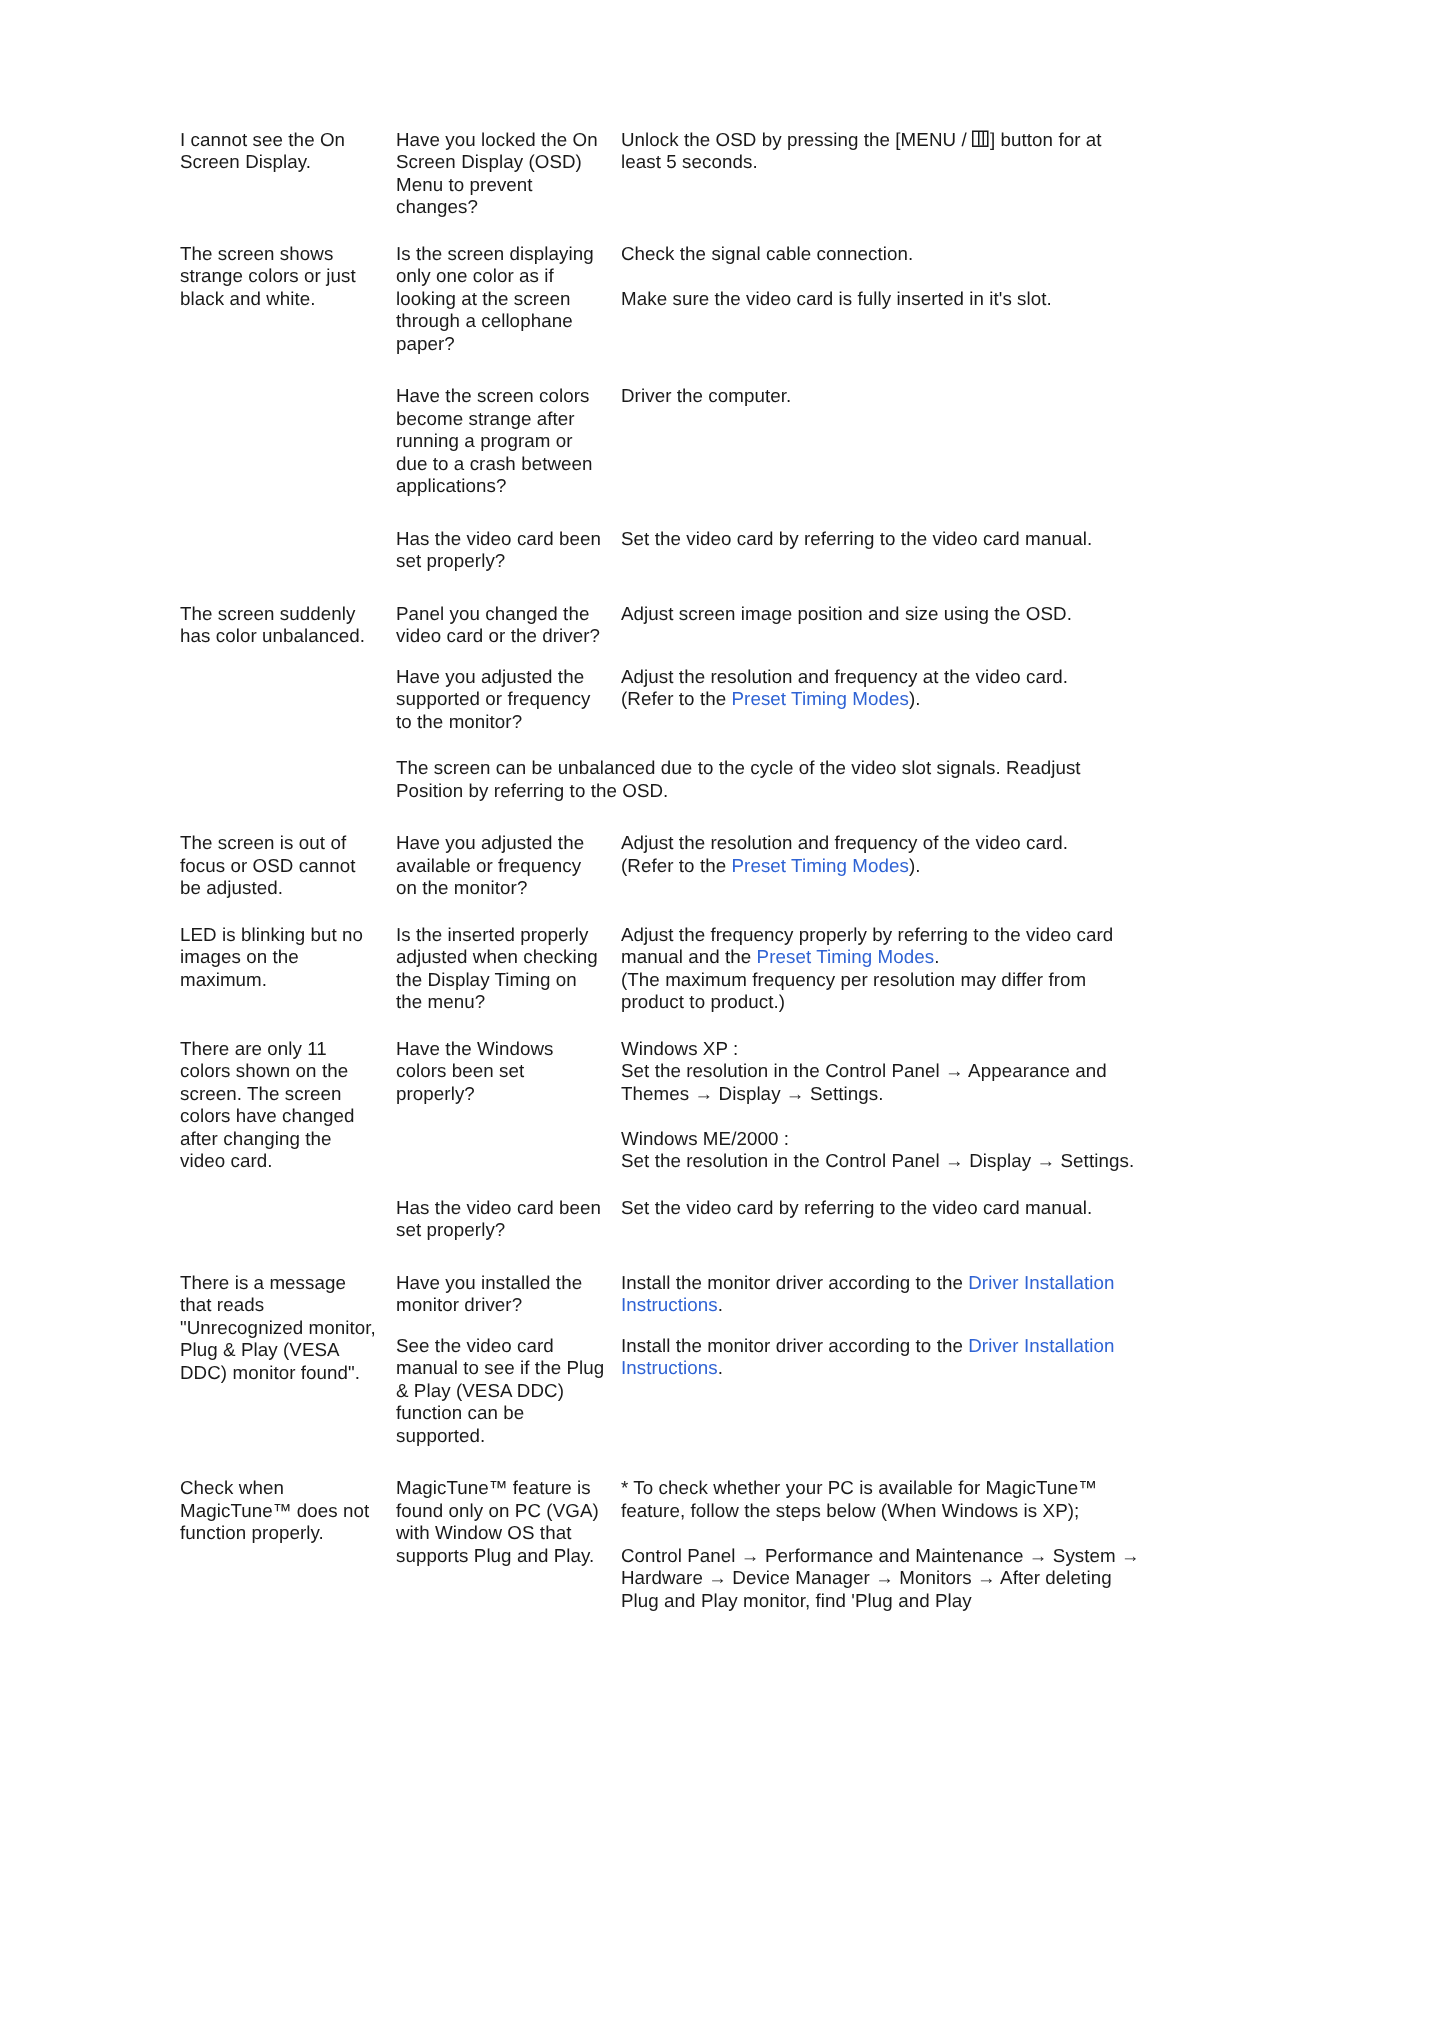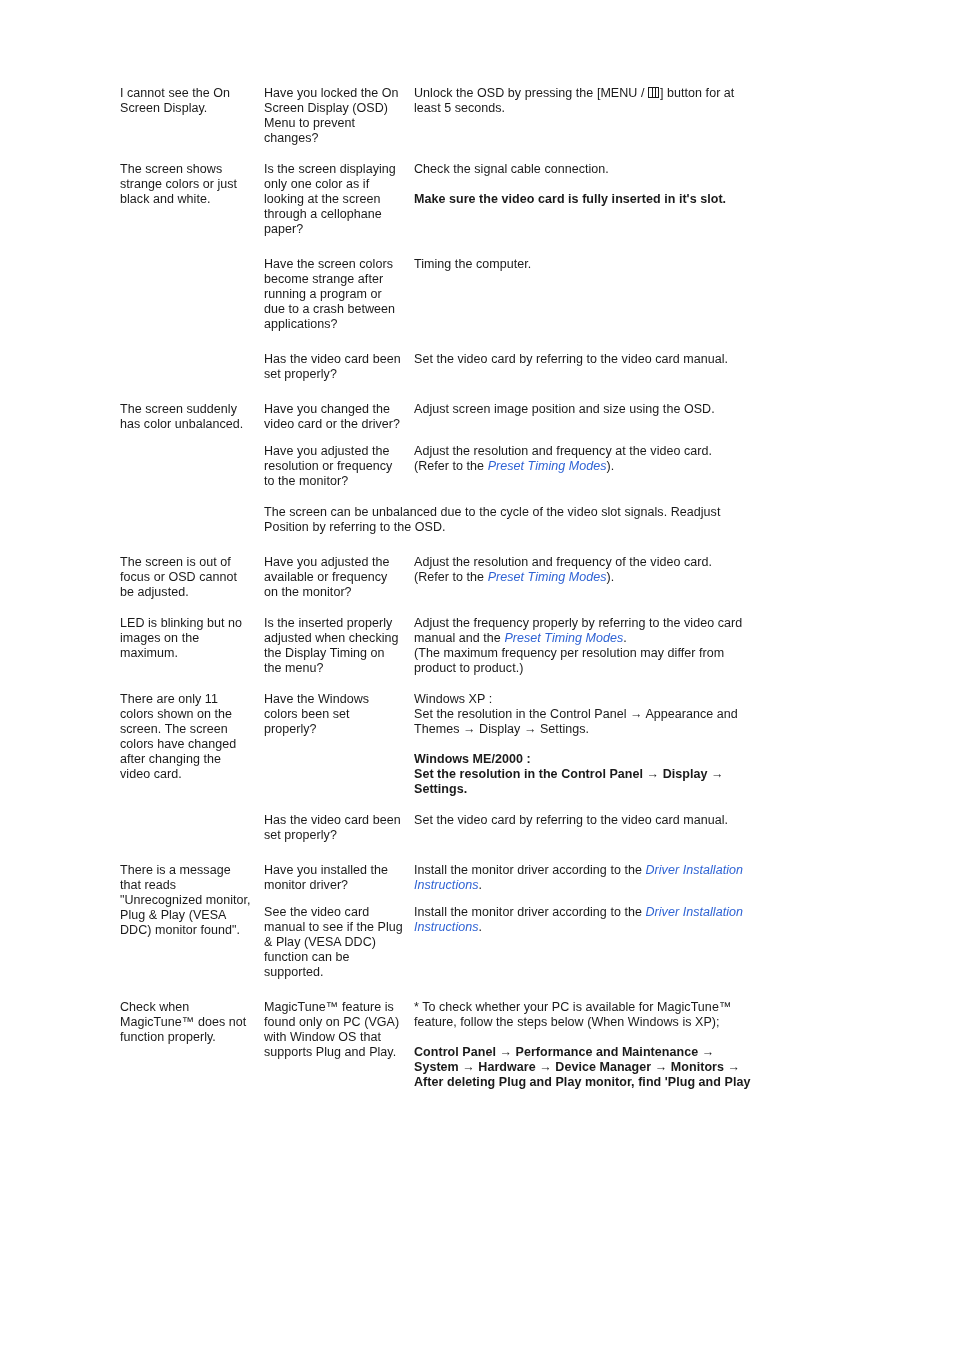--- a/index.html
+++ b/index.html
@@ -41,31 +41,29 @@
     font-size: 12.5px;
     line-height: 15px;
     color: #1a1a1a;
     letter-spacing: 0.05px;
   }
   .cell p {
     margin: 0;
   }
   .cell p + p {
     margin-top: 15px;
-    font-weight: bold;
   }
   .row-gap { height: 16px; }
   .row-gap-sm { height: 12px; }
   .row-gap-lg { height: 20px; }
 
   .link {
     color: #2f63d4;
     text-decoration: none;
     cursor: pointer;
-    font-style: italic;
   }
 
   .menu-glyph {
     display: inline-block;
     width: 11px;
     height: 11px;
     vertical-align: -1px;
     position: relative;
     box-sizing: border-box;
     border: 1.3px solid #1a1a1a;
@@ -142,21 +140,21 @@
               <p></p>
             </div>
         </td>
         <td class="col-checklist">
           <div class="cell">
               <p>Have the screen colors become strange after running a program or due to a crash between applications?</p>
             </div>
         </td>
         <td class="col-solution">
           <div class="cell">
-            <p><span>Timing the computer.</span></p>
+            <p><span>Driver the computer.</span></p>
           </div>
         </td>
       </tr>
       <tr class="row-gap-lg">
           <td colspan="3"></td>
         </tr>
 
       <tr>
         <td class="col-symptom">
           <div class="cell">
@@ -179,42 +177,42 @@
         </tr>
 
       <tr>
         <td class="col-symptom">
           <div class="cell">
               <p>The screen suddenly has color unbalanced.</p>
             </div>
         </td>
         <td class="col-checklist">
           <div class="cell">
-              <p>Have you changed the video card or the driver?</p>
+              <p>Panel you changed the video card or the driver?</p>
             </div>
         </td>
         <td class="col-solution">
           <div class="cell">
             <p><span>Adjust screen image position and size using the OSD.</span></p>
           </div>
         </td>
       </tr>
       <tr class="row-gap-sm">
           <td colspan="3"></td>
         </tr>
 
       <tr class="sub-row">
         <td class="col-symptom">
           <div class="cell">
               <p></p>
             </div>
         </td>
         <td class="col-checklist">
           <div class="cell">
-              <p>Have you adjusted the resolution or frequency to the monitor?</p>
+              <p>Have you adjusted the supported or frequency to the monitor?</p>
             </div>
         </td>
         <td class="col-solution">
           <div class="cell">
             <p><span>Adjust the resolution and frequency at the video card.<br>(Refer to the <span class="link">Preset Timing Modes</span>).</span></p>
           </div>
         </td>
       </tr>
       <tr class="row-gap">
           <td colspan="3"></td>

